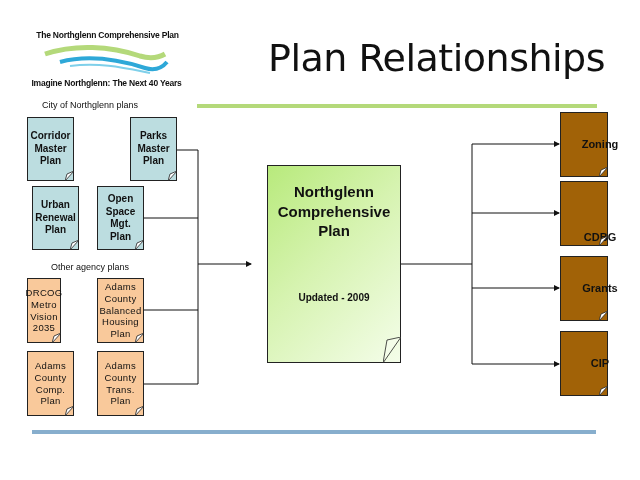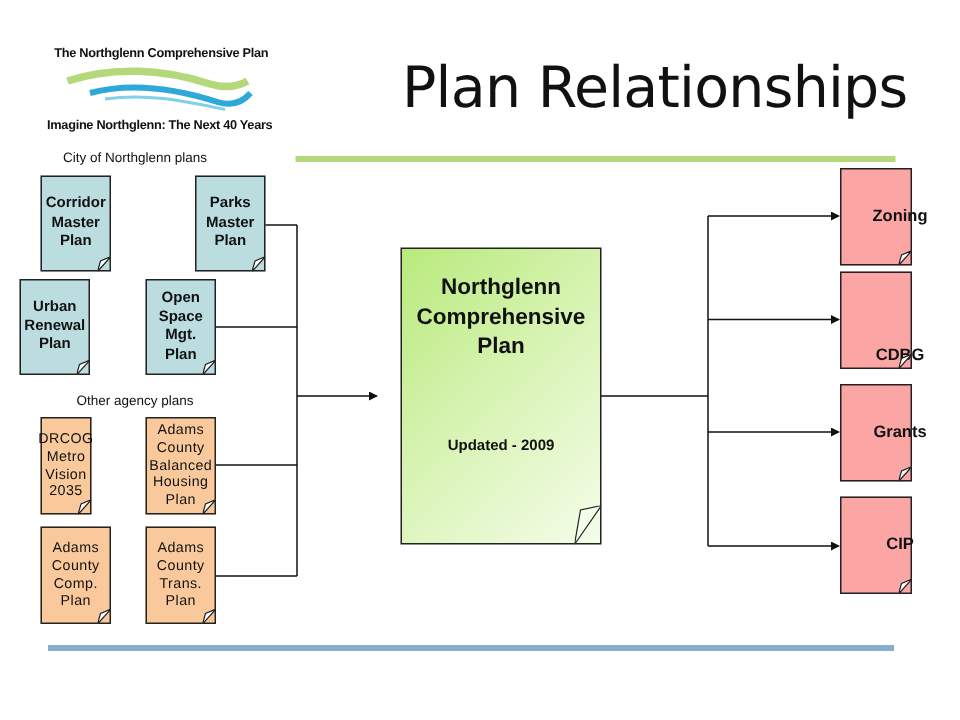--- a/index.html
+++ b/index.html
@@ -9,21 +9,21 @@
   .logo-bottom { left:14px; top:78px; width:185px; text-align:center; font-size:8.5px; color:#111; font-weight:bold; letter-spacing:-0.2px; }
   .logo-swoosh { left:40px; top:42px; width:130px; height:34px; }
   .title { left:240px; top:36px; width:365px; text-align:right; font-size:38px; color:#111; font-family:"DejaVu Sans", sans-serif; font-weight:normal; letter-spacing:-0.5px; }
   .title-rule { left:197px; top:104px; width:400px; height:4px; background:#b4d97a; }
   .bottom-rule { left:32px; top:430px; width:564px; height:4px; background:#87aecd; }
   .section-label { font-size:9px; color:#111; text-align:center; }
   .doc { position:absolute; box-sizing:border-box; border:1px solid #222; display:flex; align-items:center; justify-content:center; text-align:center; font-weight:bold; font-size:10px; line-height:1.25; color:#111; }
   .doc .fold { position:absolute; right:-1px; bottom:-1px; width:9px; height:10px; }
   .blue { background:#bcdde0; }
   .peach { background:#f9c99b; font-weight:normal; font-size:9.5px; letter-spacing:0.3px; }
-  .cyan { background:#fca5a5; font-size:11px;padding-left:32px; }
+  .cyan { background:#a16207; font-size:11px;padding-left:32px; }
   .center-doc { background:linear-gradient(135deg, #b8ea7c 0%, #d6f3b0 45%, #f4fde9 100%); display:block; }
   .center-title { position:absolute; left:0; right:0; top:16px; font-size:15px; font-weight:bold; line-height:1.3; }
   .center-sub { position:absolute; left:0; right:0; top:126px; font-size:10px; font-weight:bold; }
   svg.lines { position:absolute; left:0; top:0; }
 </style>
 </head>
 <body>
 
 <div class="abs logo-top">The Northglenn Comprehensive Plan</div>
 <svg class="abs logo-swoosh" viewBox="0 0 130 34">
@@ -70,21 +70,21 @@
     </svg>
 </div>
 <div class="doc blue" style="left:97px; top:117px; width:47px; height:64px;margin-left:33px;">
   <span style="white-space:pre-line;">Parks
 Master
 Plan</span>
   <svg class="fold" viewBox="0 0 9 10">
       <path d="M9 0 L2 3 L0 10 Z" fill="#fff" stroke="#222" stroke-width="0.8"></path>
     </svg>
 </div>
-<div class="doc blue" style="left:13px; top:186px; width:47px; height:64px;">
+<div class="doc blue" style="left:32px; top:186px; width:47px; height:64px;">
   <span style="white-space:pre-line;">Urban
 Renewal
 Plan</span>
   <svg class="fold" viewBox="0 0 9 10">
       <path d="M9 0 L2 3 L0 10 Z" fill="#fff" stroke="#222" stroke-width="0.8"></path>
     </svg>
 </div>
 <div class="doc blue" style="left:97px; top:186px; width:47px; height:64px;">
   <span style="white-space:pre-line;">Open
 Space

